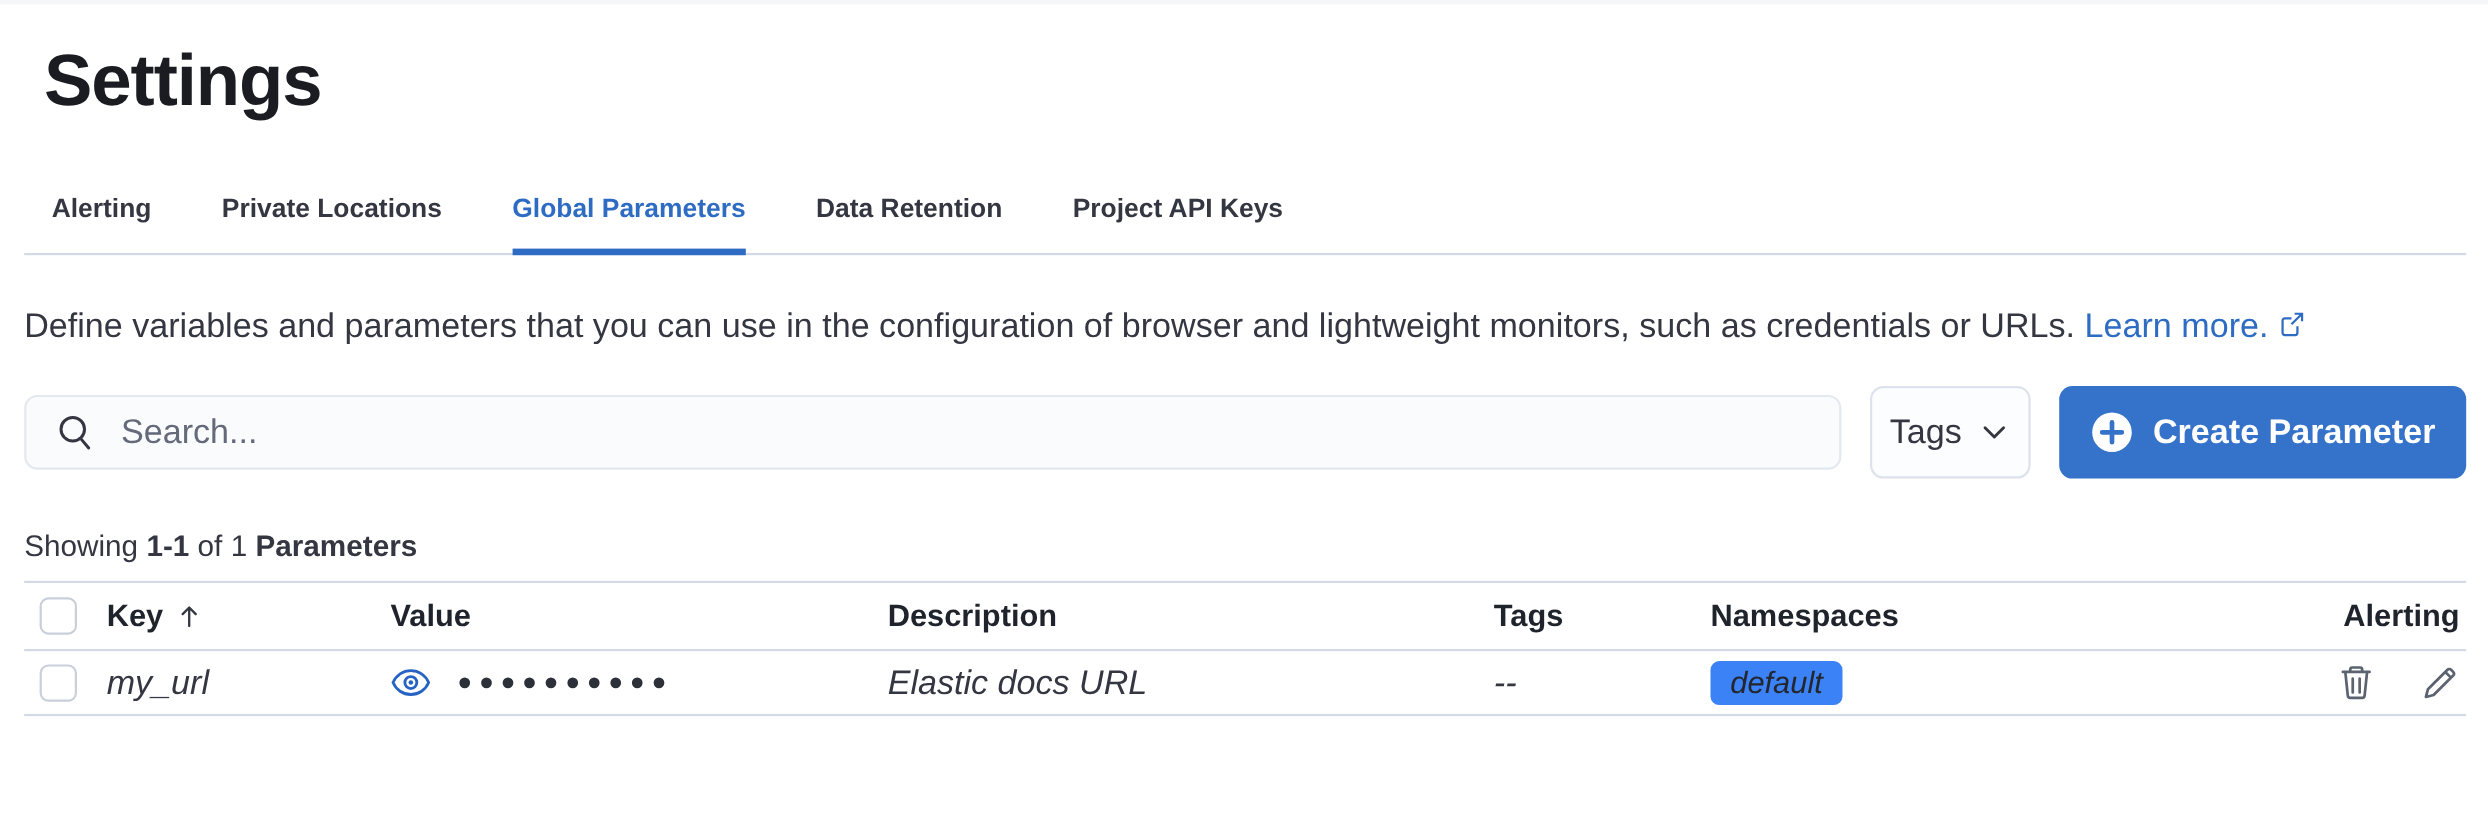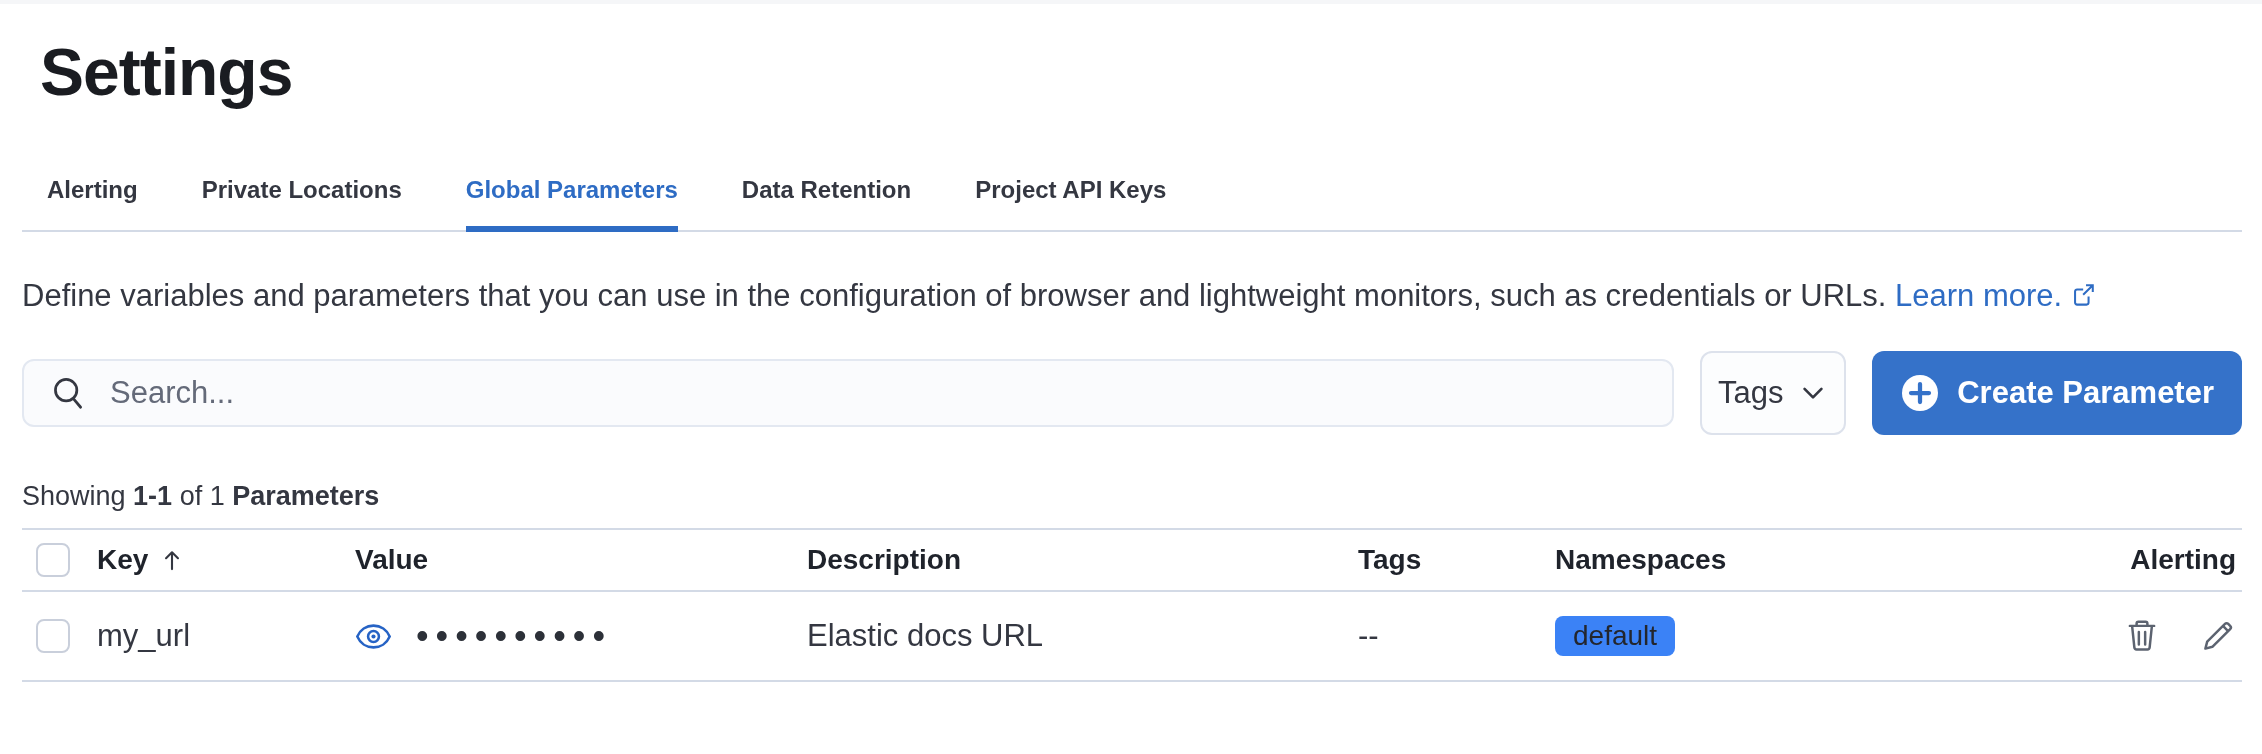--- a/index.html
+++ b/index.html
@@ -45,21 +45,21 @@
 
   
   .summary { margin-top:46px; font-size:27px; color:#343741; }
   .summary b { font-weight:700;text-align:right; }
 
   
   .table { margin-top:16px; border-top:2px solid #d3dae6; }
   .tr { display:grid; grid-template-columns:75px 258px 452px 551px 197px 387px 1fr;
     align-items:center; border-bottom:2px solid #d3dae6; }
   .tr.head { height:62px; font-size:28px; font-weight:700; color:#1f232b; }
-  .tr.row  { height:90px; font-size:31px; color:#343741; }
+  .tr.row  { height:59px; font-size:31px; color:#343741;font-style:italic; }
   .cell-check { padding-left:14px; }
   .checkbox { width:34px; height:34px; background:#fff; border:2px solid #c9cfdb;
     border-radius:8px; cursor:pointer; }
   .th-key { display:flex; align-items:center; gap:10px; cursor:pointer; }
   .cell-actions { display:flex; justify-content:flex-end; align-items:center;
     gap:40px; padding-right:6px; }
   .icon-btn { background:none; border:none; cursor:pointer; line-height:0; padding:0; }
 
   .value-cell { display:flex; align-items:center; gap:24px; }
   .masked { font-size:36px; letter-spacing:7px; color:#2c3038; line-height:1;

